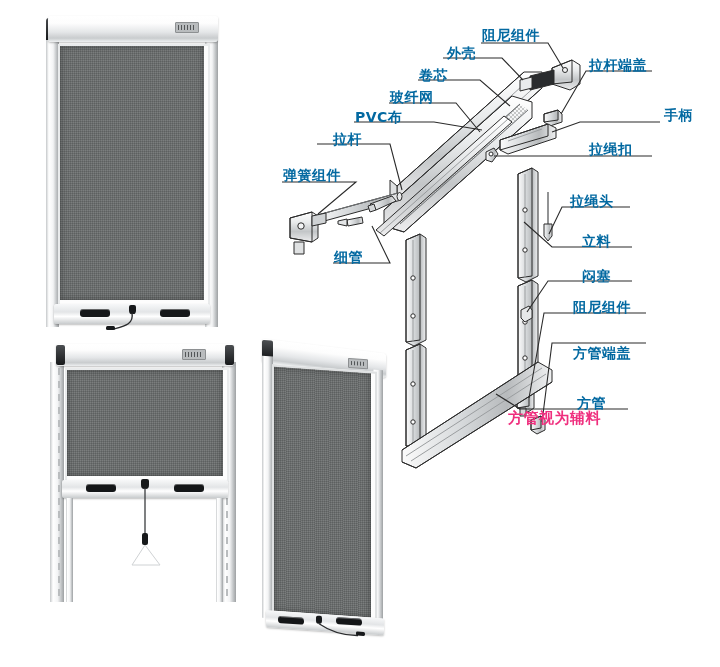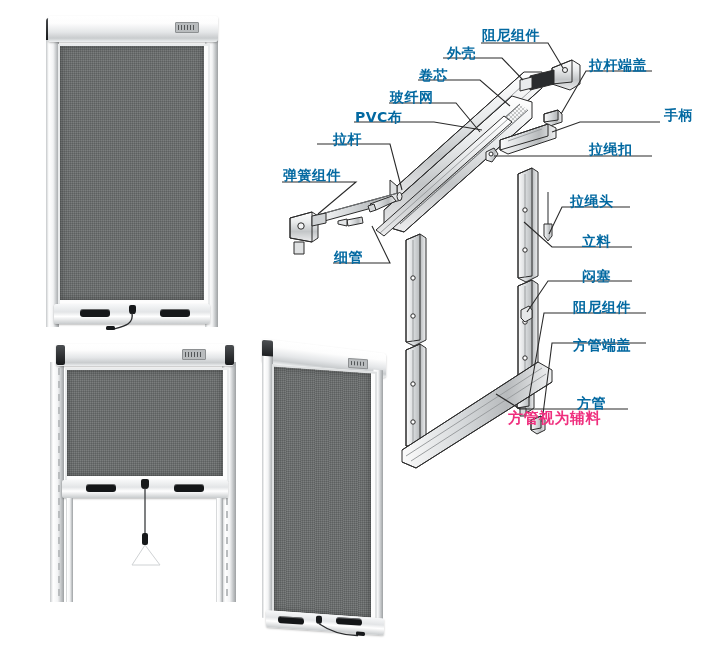--- a/index.html
+++ b/index.html
@@ -320,19 +320,19 @@
     <div class="lbl" style="left:384px;top:98px;">手柄</div>
     <div class="lbl" style="left:75px;top:100px;">PVC布</div>
     <div class="lbl" style="left:309px;top:132px;">拉绳扣</div>
     <div class="lbl" style="left:38px;top:122px;margin-left:15px;">拉杆</div>
     <div class="lbl" style="left:3px;top:158px;">弹簧组件</div>
     <div class="lbl" style="left:290px;top:184px;">拉绳头</div>
     <div class="lbl" style="left:302px;top:224px;">立料</div>
     <div class="lbl" style="left:54px;top:240px;">细管</div>
     <div class="lbl" style="left:302px;top:259px;">闷塞</div>
     <div class="lbl" style="left:293px;top:290px;">阻尼组件</div>
-    <div class="lbl" style="left:293px;top:328px;">方管端盖</div>
+    <div class="lbl" style="left:293px;top:336px;">方管端盖</div>
     <div class="lbl" style="left:297px;top:386px;">方管</div>
 
     <div class="warn" style="left:228px;top:398px;">方管视为辅料</div>
   </div>
 
 </div>
 
 </body></html>

